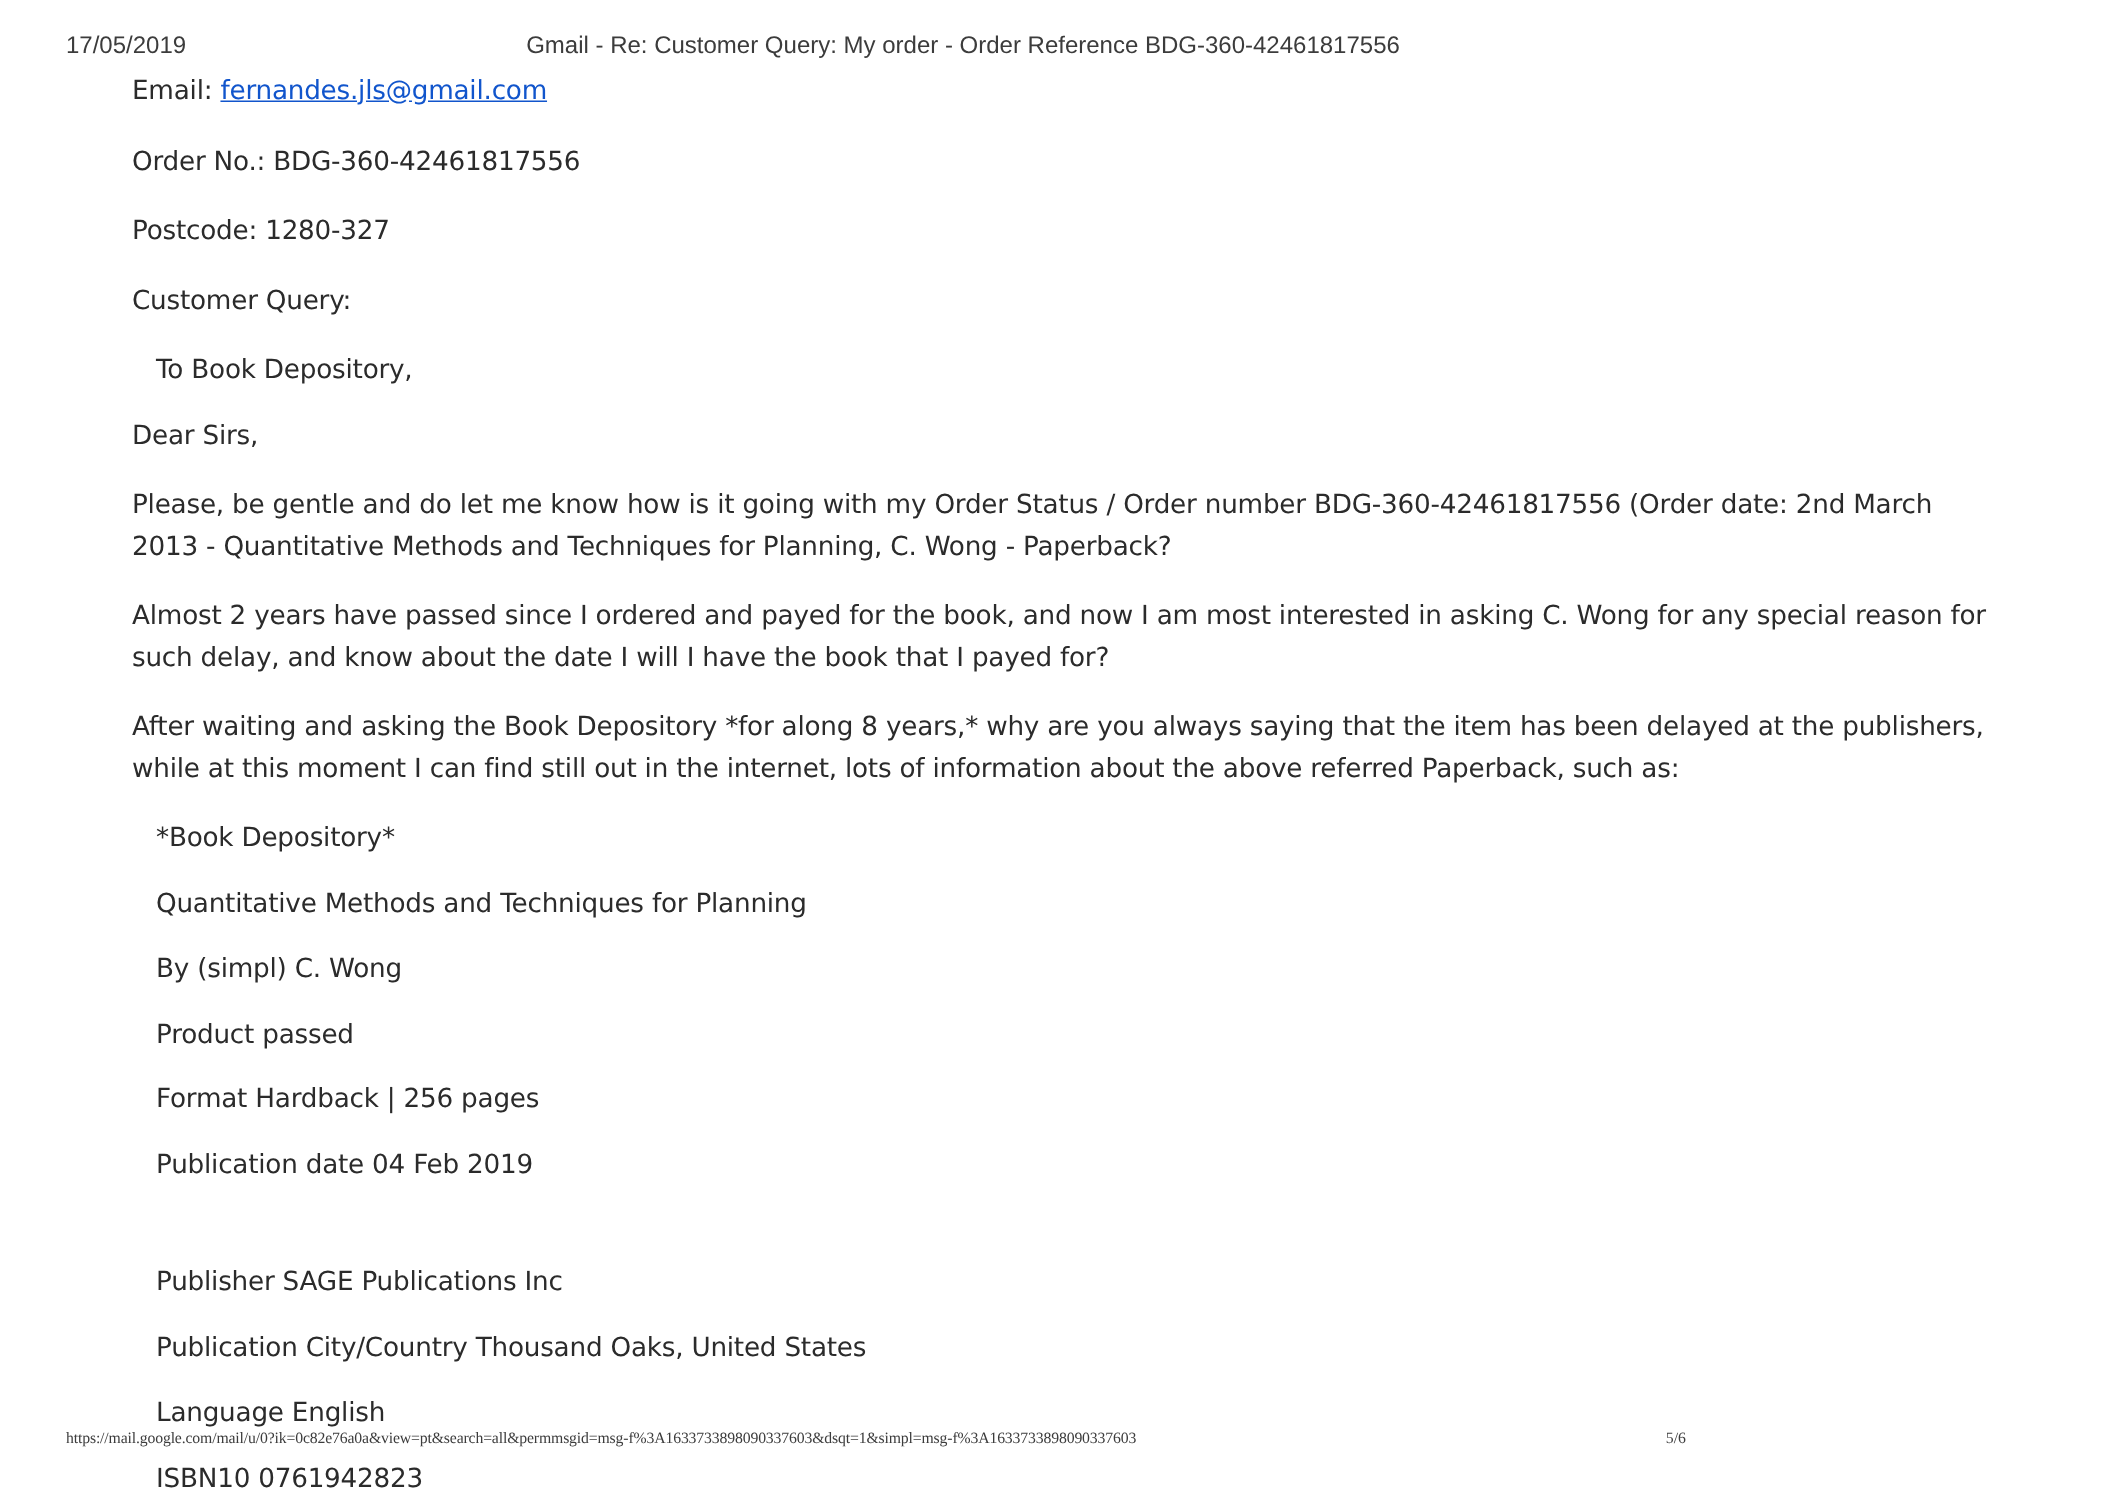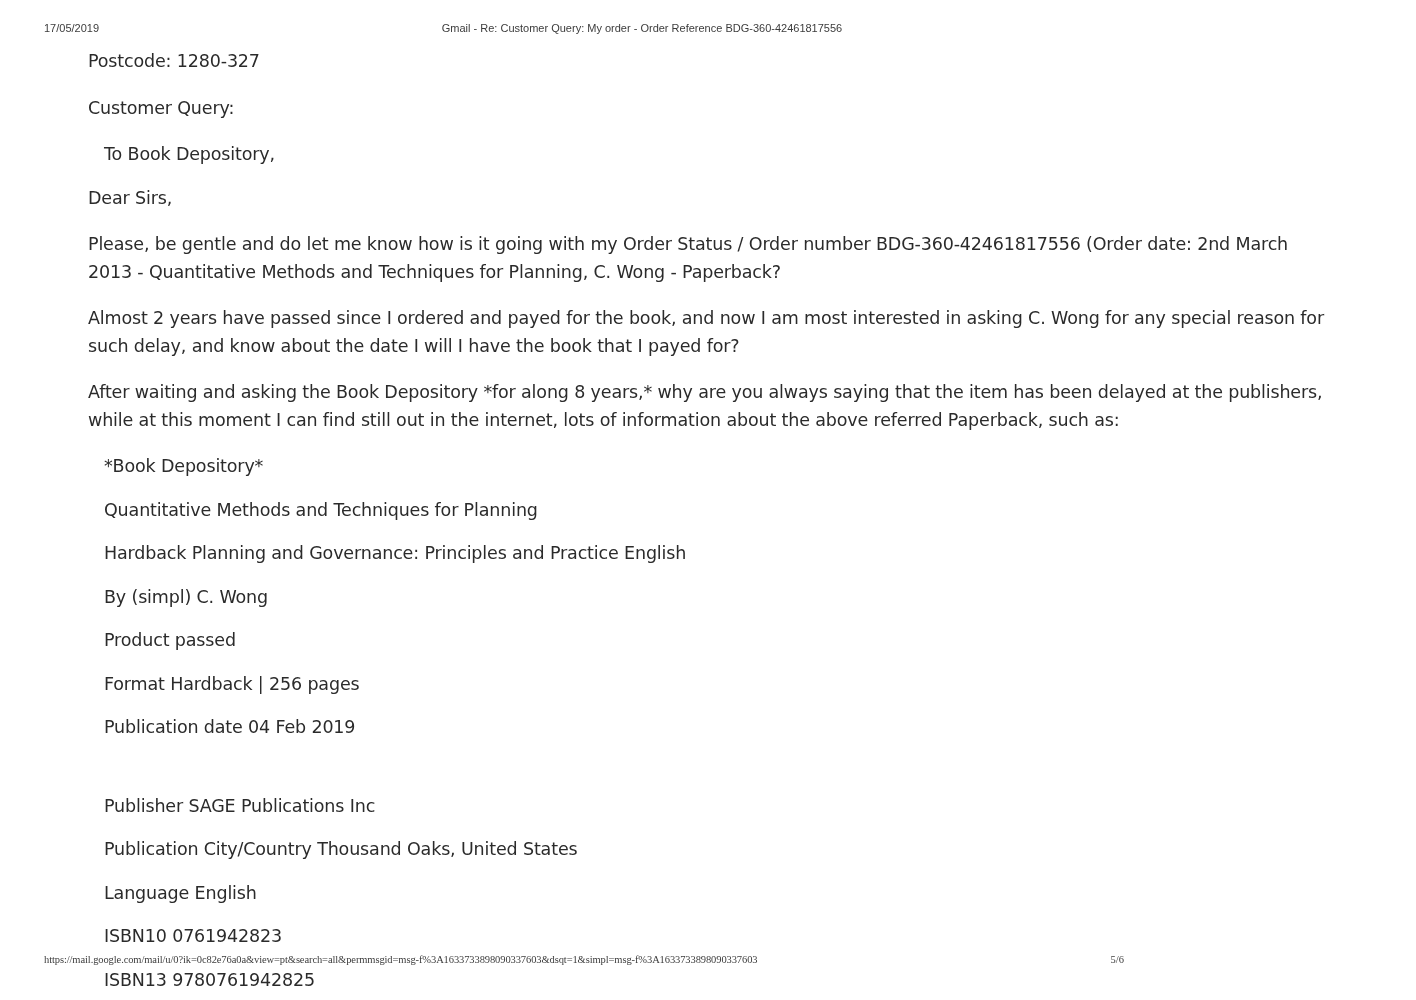--- a/index.html
+++ b/index.html
@@ -22,21 +22,21 @@
     box-sizing: border-box;
   }
 
   
   .print-header {
     position: absolute;
     top: 22px;
     left: 0;
     width: 1416px;
     height: 18px;
-    font-size: 11px;
+    font-size: 16px;
     color: #3c3c3c;
     font-family: "Liberation Sans", sans-serif;
   }
   .print-header .hdr-date {
     position: absolute;
     left: 44px;
     top: 0;
     white-space: nowrap;
   }
   .print-header .hdr-title {
@@ -109,39 +109,40 @@
 
 <div class="page">
 
   <div class="print-header">
     <span class="hdr-date">17/05/2019</span>
     <span class="hdr-title">Gmail - Re: Customer Query: My order - Order Reference BDG-360-42461817556</span>
   </div>
 
   <div class="content">
 
+    <p class="para"><span>Email: </span><a class="link" href="#">fernandes.jls@gmail.com</a></p>
 
+    <p class="para">Order No.: BDG-360-42461817556</p>
 
     <p class="para">Postcode: 1280-327</p>
 
     <p class="para">Customer Query:</p>
 
     <p class="list-line">To Book Depository,</p>
     <p class="para">Dear Sirs,</p>
 
     <p class="para">Please, be gentle and do let me know how is it going with my Order Status / Order number BDG-360-42461817556 (Order date: 2nd March 2013 - Quantitative Methods and Techniques for Planning, C. Wong - Paperback?</p>
 
     <p class="para">Almost 2 years have passed since I ordered and payed for the book, and now I am most interested in asking C. Wong for any special reason for such delay, and know about the date I will I have the book that I payed for?</p>
 
     <p class="para">After waiting and asking the Book Depository *for along 8 years,* why are you always saying that the item has been delayed at the publishers, while at this moment I can find still out in the internet, lots of information about the above referred Paperback, such as:</p>
 
 
     <p class="list-line">*Book Depository*</p>
     <p class="list-line">Quantitative Methods and Techniques for Planning</p>
-    <p class="list-line">Hardback Planning and Governance: Principles and Practice English</p>
     <p class="list-line">By (simpl) C. Wong</p>
     <p class="list-line">Product passed</p>
     <p class="list-line">Format Hardback | 256 pages</p>
     <p class="list-line">Publication date 04 Feb 2019</p>
 
     <div class="gap"></div>
 
     <p class="list-line">Publisher SAGE Publications Inc</p>
     <p class="list-line">Publication City/Country Thousand Oaks, United States</p>
     <p class="list-line">Language English</p>

